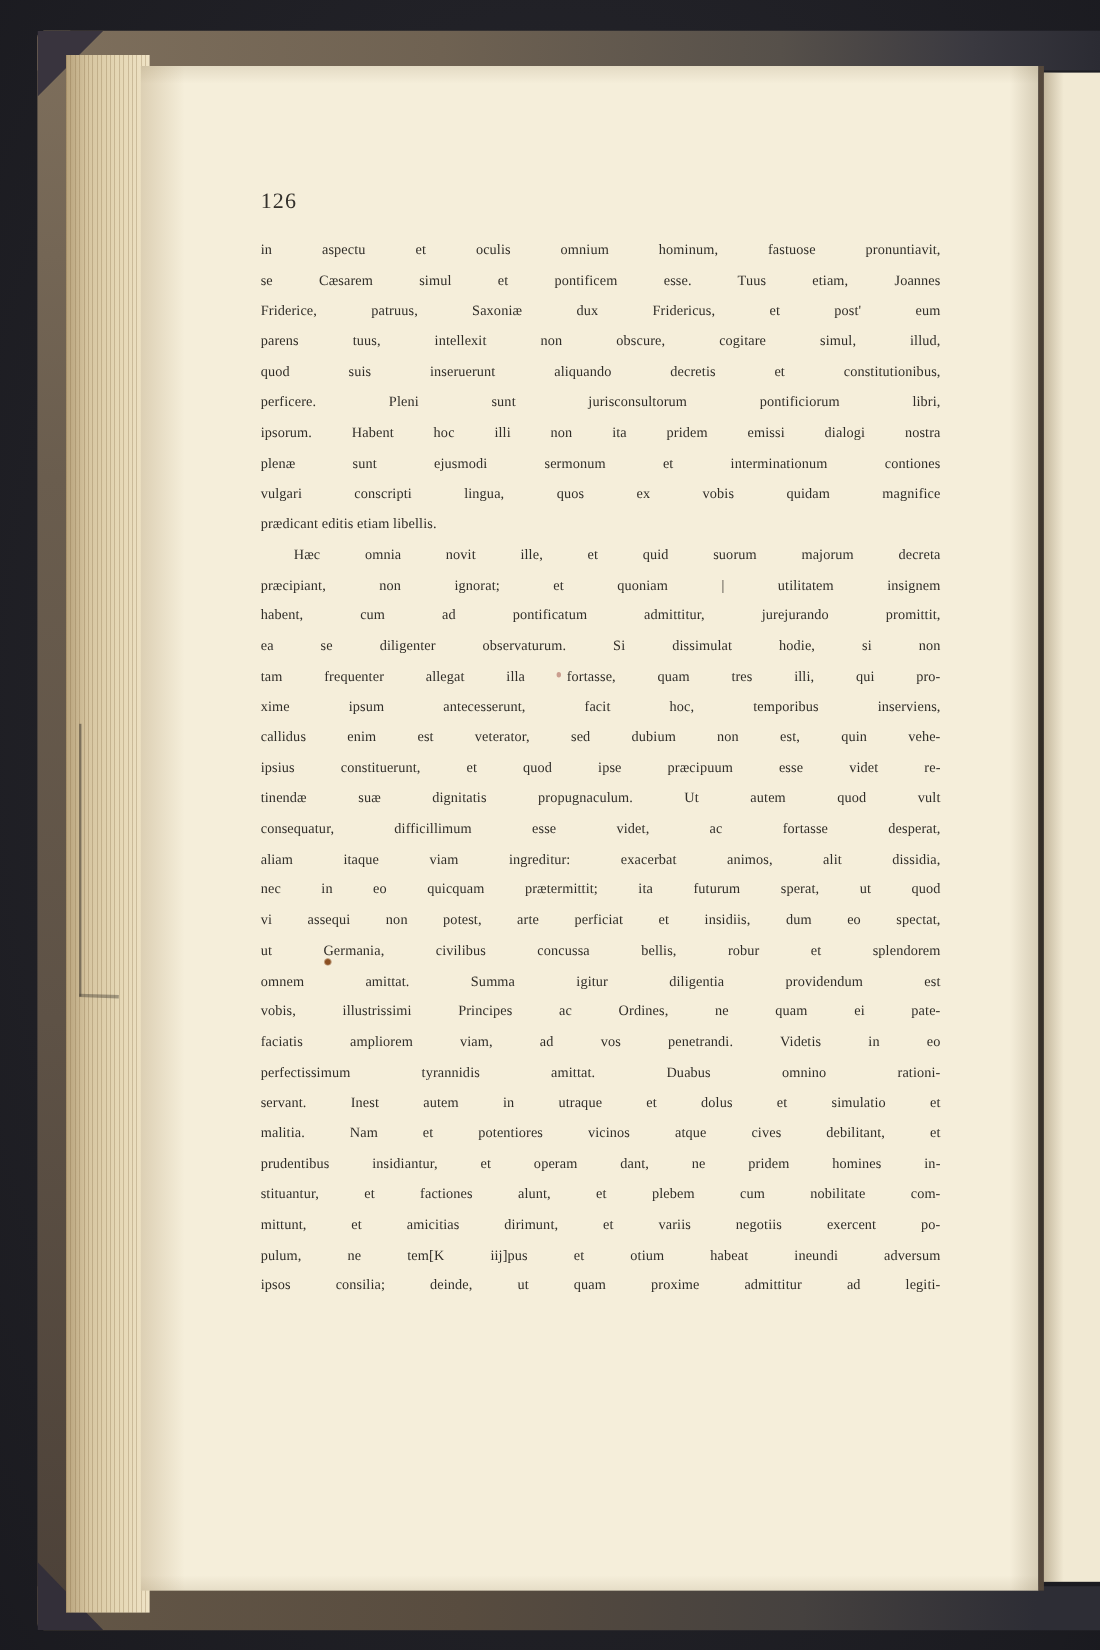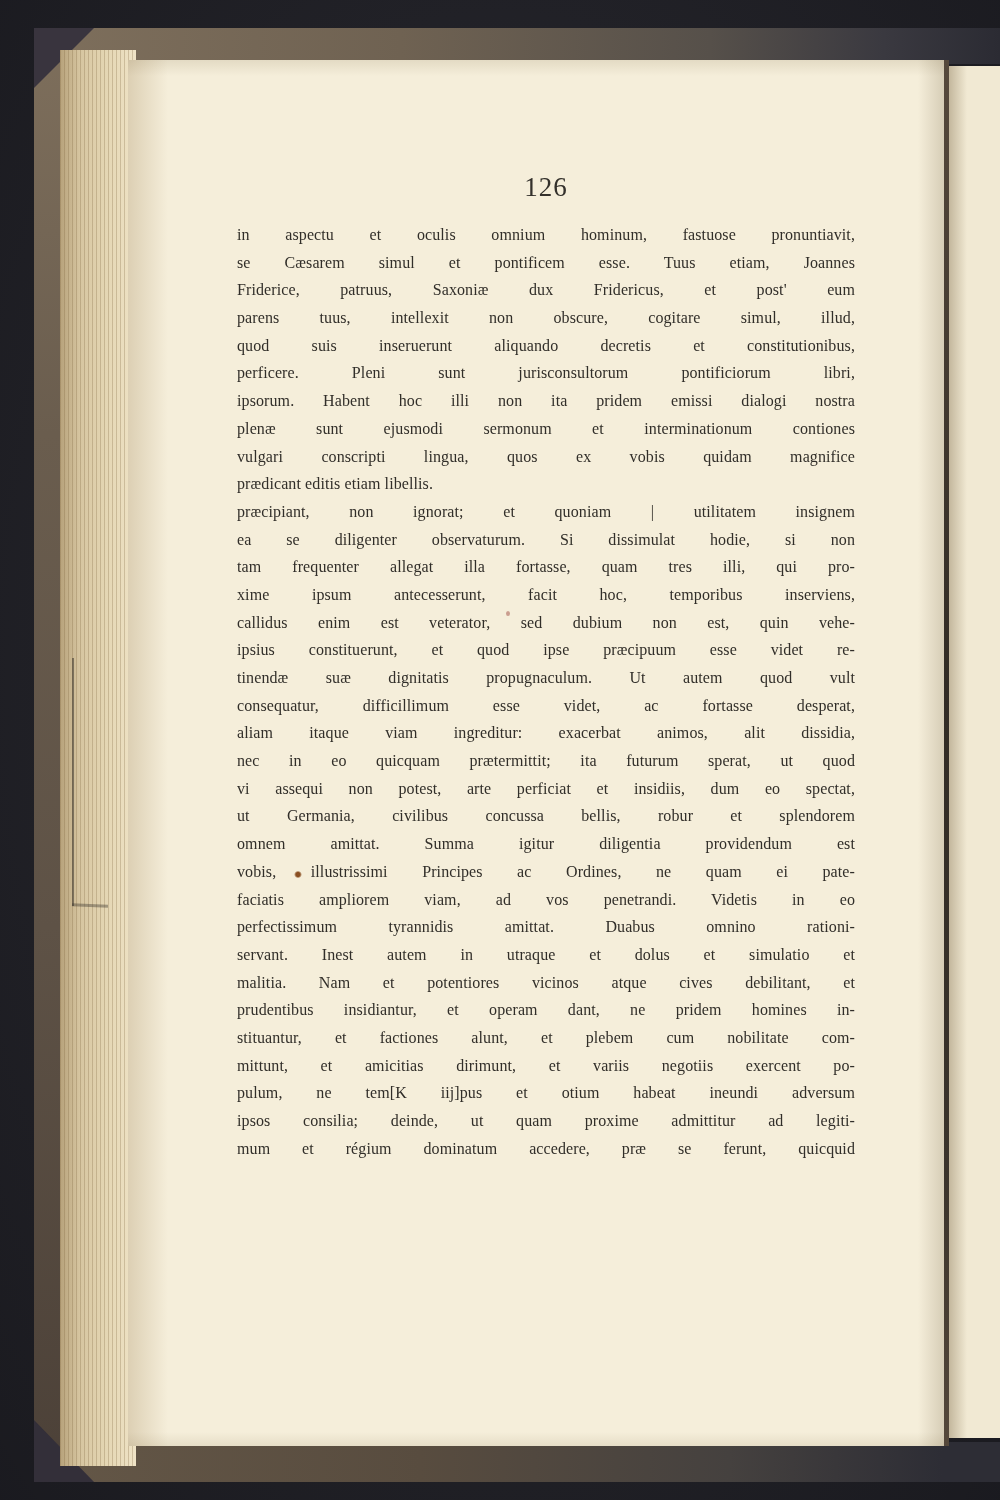--- a/index.html
+++ b/index.html
@@ -40,24 +40,24 @@
         linear-gradient(180deg, rgba(120,100,60,.14), rgba(120,100,60,0) 16px),
         linear-gradient(0deg, rgba(120,100,60,.12), rgba(120,100,60,0) 14px),
         #f5eeda;}
   .gutter{position:absolute;left:944px;top:60px;width:5px;height:1386px;
       background:linear-gradient(180deg,#56493c,#322c25 45%,#3b342c 80%,#55483b);}
   .facing-page{position:absolute;left:949px;top:66px;width:51px;height:1372px;
       background:
         linear-gradient(90deg, rgba(110,90,55,.35), rgba(110,90,55,0) 18px),
         #f1e9d3;}
   
-  .page-number{margin:112px 89px 0 109px;text-align:center;
-      font-size:27px;letter-spacing:1px;color:#34312c;}
+  .page-number{margin:112px 89px 0 109px;text-align:left;
+      font-size:20px;letter-spacing:1px;color:#34312c;}
   .text-block{margin:18px 89px 0 109px;color:#312e29;}
-  .line{font-size:16px;line-height:27.7px;height:27.7px;
+  .line{font-size:13px;line-height:27.7px;height:27.7px;
       text-align:justify;text-align-last:justify;white-space:normal;
       letter-spacing:.1px;}
   .line.indent{text-indent:30px;}
   .line.flush{text-align-last:left;}
   
   .stain-a{position:absolute;left:166px;top:811px;width:8px;height:7px;border-radius:50%;
       background:radial-gradient(circle,#8a4f22 0 40%, rgba(138,79,34,0) 75%);}
   .stain-b{position:absolute;left:378px;top:551px;width:4px;height:5px;border-radius:50%;
       background:rgba(150,60,50,.45);}
 </style>
@@ -85,21 +85,23 @@
       <div class="line">se Cæsarem simul et pontificem esse.  Tuus etiam, Joannes</div>
       <div class="line">Friderice,  patruus,  Saxoniæ  dux  Fridericus,  et  post'  eum</div>
       <div class="line">parens tuus, intellexit non obscure, cogitare simul, illud,</div>
       <div class="line">quod suis inseruerunt aliquando decretis et constitutionibus,</div>
       <div class="line">perficere.  Pleni sunt jurisconsultorum pontificiorum libri,</div>
       <div class="line">ipsorum.  Habent hoc illi non ita pridem emissi dialogi nostra</div>
       <div class="line">plenæ sunt ejusmodi sermonum et interminationum contiones</div>
       <div class="line">vulgari conscripti lingua, quos ex vobis quidam magnifice</div>
       <div class="line flush">prædicant editis etiam libellis.</div>
 
+      <div class="line indent">Hæc omnia novit ille, et quid suorum majorum decreta</div>
       <div class="line">præcipiant, non ignorat; et quoniam | utilitatem insignem</div>
+      <div class="line">habent, cum ad pontificatum admittitur, jurejurando promittit,</div>
       <div class="line">ea se diligenter observaturum.  Si dissimulat hodie, si non</div>
       <div class="line">tam frequenter allegat illa fortasse, quam tres illi, qui pro-</div>
       <div class="line">xime ipsum antecesserunt, facit hoc, temporibus inserviens,</div>
       <div class="line">callidus enim est veterator, sed dubium non est, quin vehe-</div>
       <div class="line">ipsius constituerunt, et quod ipse præcipuum esse videt re-</div>
       <div class="line">tinendæ suæ dignitatis propugnaculum.  Ut autem quod vult</div>
       <div class="line">consequatur, difficillimum esse videt, ac fortasse desperat,</div>
       <div class="line">aliam itaque viam ingreditur: exacerbat animos, alit dissidia,</div>
       <div class="line">nec in eo quicquam prætermittit; ita futurum sperat, ut quod</div>
       <div class="line">vi assequi non potest, arte perficiat et insidiis, dum eo spectat,</div>
@@ -108,21 +110,20 @@
       <div class="line">vobis, illustrissimi Principes ac Ordines, ne quam ei pate-</div>
       <div class="line">faciatis ampliorem viam, ad vos penetrandi.  Videtis in eo</div>
       <div class="line">perfectissimum tyrannidis amittat.  Duabus omnino rationi-</div>
       <div class="line">servant.  Inest autem in utraque et dolus et simulatio et</div>
       <div class="line">malitia.  Nam et potentiores vicinos atque cives debilitant, et</div>
       <div class="line">prudentibus insidiantur, et operam dant, ne pridem homines in-</div>
       <div class="line">stituantur, et factiones alunt, et plebem cum nobilitate com-</div>
       <div class="line">mittunt, et amicitias dirimunt, et variis negotiis exercent po-</div>
       <div class="line">pulum, ne tem[K iij]pus et otium habeat ineundi adversum</div>
       <div class="line">ipsos consilia; deinde, ut quam proxime admittitur ad legiti-</div>
-      <div class="line">mum et régium dominatum accedere, præ se ferunt, quicquid</div>
     </div>
 
     <div class="stain-a"></div>
     <div class="stain-b"></div>
   </div>
 
   <div class="gutter"></div>
   <div class="facing-page"></div>
 
 </div>

